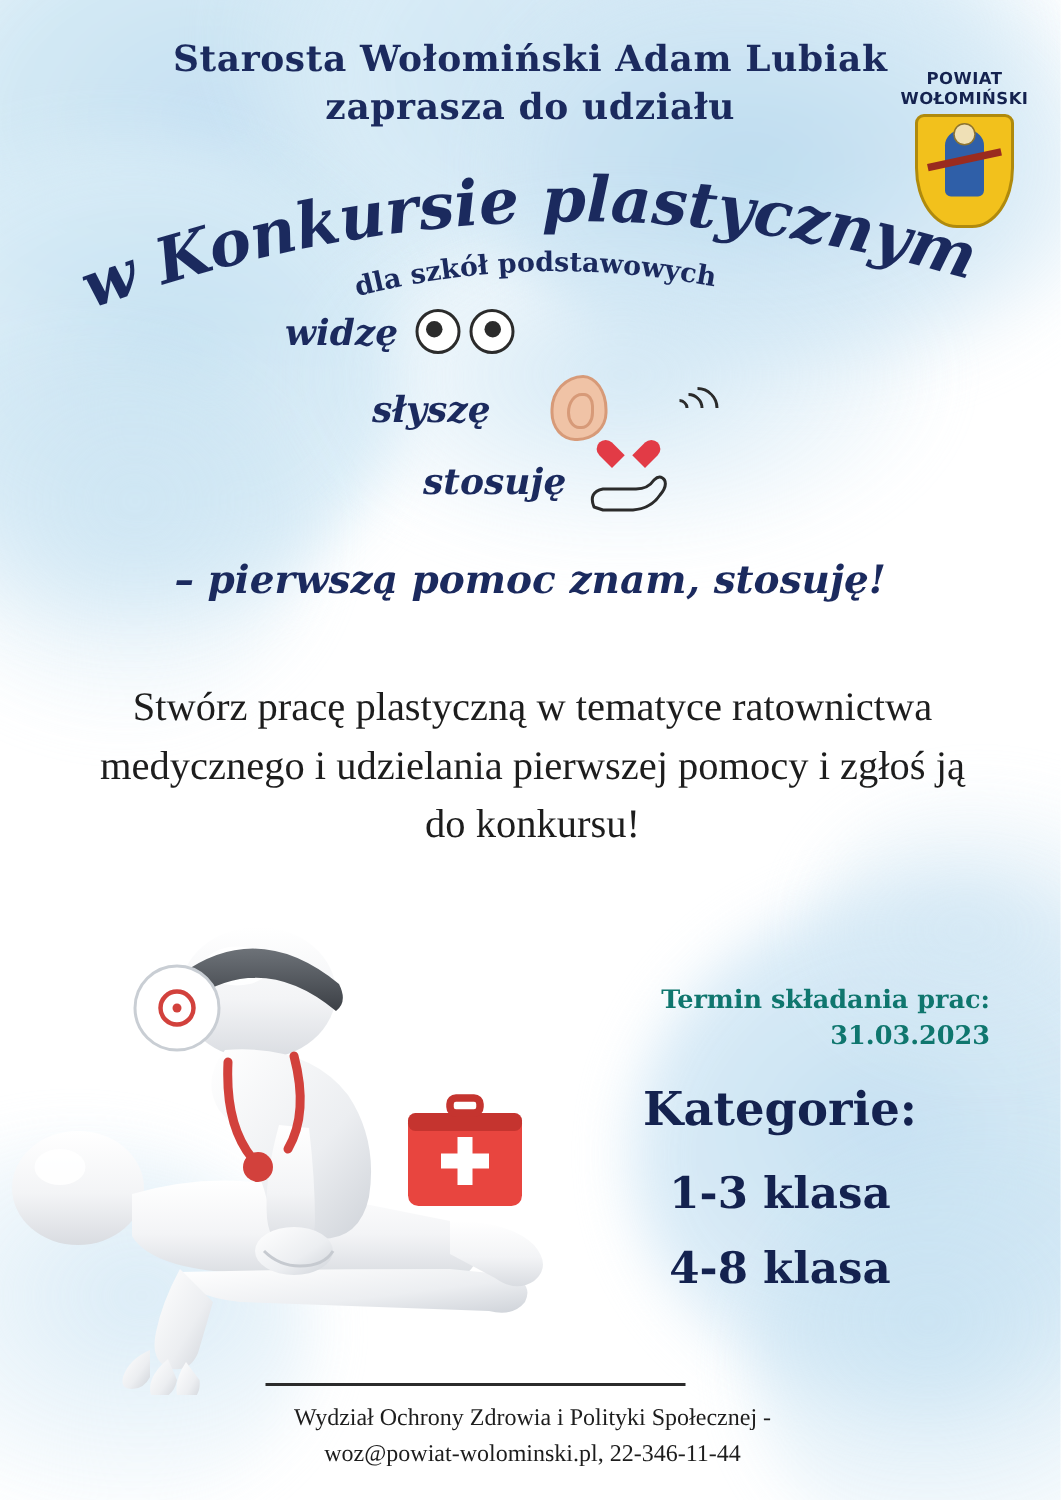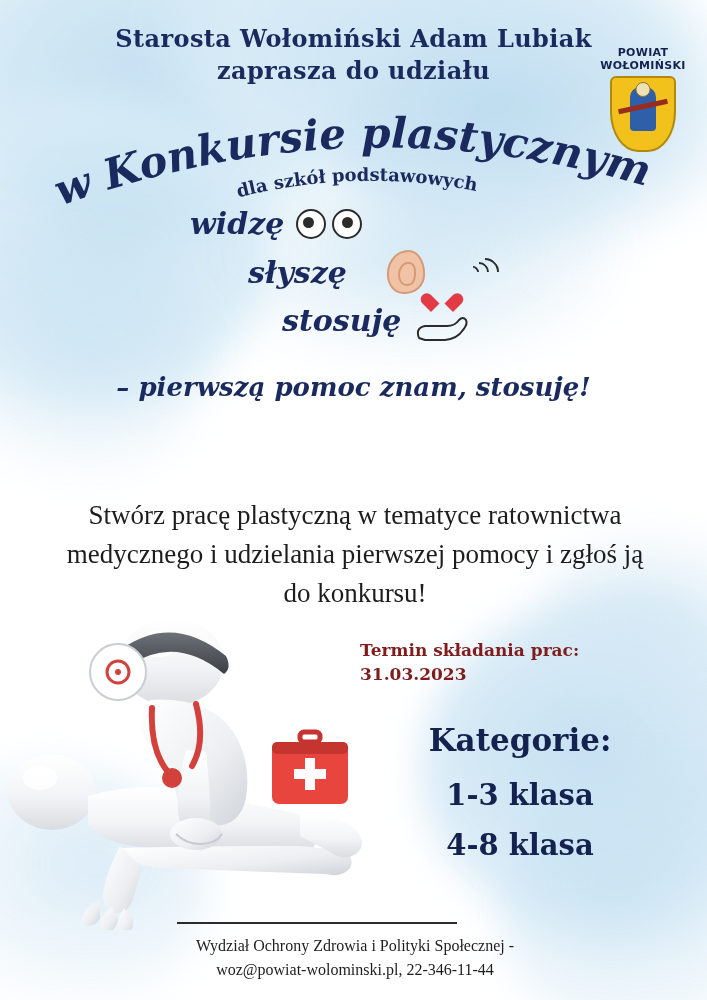--- a/index.html
+++ b/index.html
@@ -182,21 +182,21 @@
   
   .sense-row {
     display: flex;
     align-items: center;
     gap: 12px;
   }
   .sense-word {
     font-family: "DejaVu Serif", serif;
     font-weight: bold;
     font-style: italic;
-    font-size: 30px;
+    font-size: 24px;
     color: #1b2a5e;
   }
   .row-widze { top: 206px; left: 190px; }
   .row-slysze { top: 250px; left: 248px; gap: 40px; }
   .row-reaguje { top: 294px; left: 282px; }
 
   .eyes { display: flex; gap: 6px; }
   .eye {
     width: 26px; height: 26px;
     border: 2px solid #2b2b2b;
@@ -286,30 +286,29 @@
   
   .cta {
     top: 452px;
     left: 60px;
     width: 590px;
     text-align: center;
     color: #1d1d1d;
     font-family: "Liberation Serif", serif;
     font-size: 27px;
     line-height: 1.45;
-    margin-top: 44px;
   }
 
   
   .deadline {
-    top: 639px;
+    top: 656px;
     left: 360px;
     width: 300px;
-    text-align: left;
-    color: #7f1d1d;
+    text-align: right;
+    color: #0f766e;
     font-family: "DejaVu Serif", serif;
     font-weight: bold;
     font-size: 17px;
     line-height: 1.4;
   }
 
   
   .cat-title {
     top: 722px;
     left: 380px;

